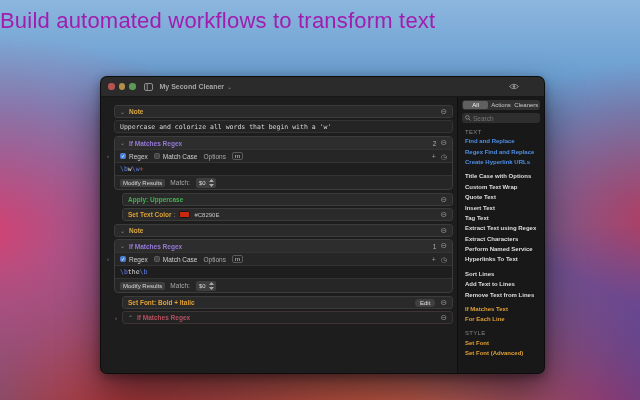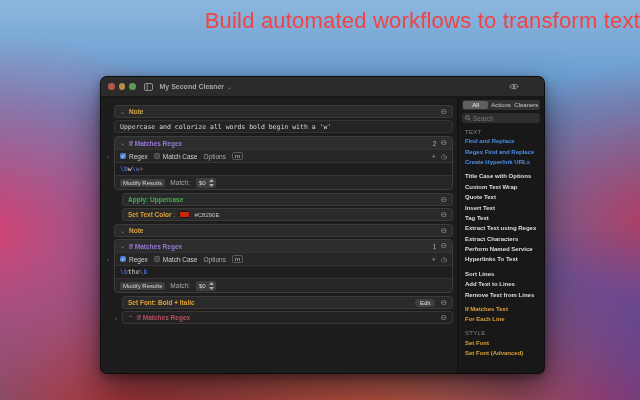--- a/index.html
+++ b/index.html
@@ -9,22 +9,22 @@
     position:relative;
     background:
       radial-gradient(520px 320px at -4% 58%, #d94070 0%, rgba(217,64,112,0) 62%),
       radial-gradient(500px 280px at 20% 104%, #a83232 0%, rgba(168,50,50,0) 62%),
       radial-gradient(600px 320px at 55% 110%, #e85c2c 0%, rgba(232,92,44,0) 63%),
       radial-gradient(430px 280px at 94% 102%, #5e2a8e 0%, rgba(94,42,142,0) 66%),
       radial-gradient(380px 240px at 104% 55%, #b63a5e 0%, rgba(182,58,94,0) 66%),
       linear-gradient(180deg, #8cb6de 0%, #5b93ca 28%, #417fbe 55%, #3a74b0 100%);
   }
   .hero {
-    position:absolute; top:8px; left:0; right:0; text-align:right;
-    font-size:22px; font-weight:400; color:#ef4444; letter-spacing:.2px;
+    position:absolute; top:8px; left:0; right:0; text-align:left;
+    font-size:22px; font-weight:400; color:#a21caf; letter-spacing:.2px;
   }
   
   .window {
     position:absolute; left:100px; top:76px; width:445px; height:298px;
     background:#1d1d1d; border-radius:7px; overflow:hidden;
     box-shadow:0 18px 38px rgba(0,0,0,.5), 0 3px 10px rgba(0,0,0,.35);
     border:1px solid rgba(0,0,0,.55);
   }
   .titlebar {
     height:20px; background:#2b2b2b; border-bottom:1px solid #171717;
@@ -165,21 +165,21 @@
 
     <div class="main">
 
       <div class="row">
         <span class="chev">⌄</span>
         <span class="lbl note">Note</span>
         <span class="spacer"></span>
         <span class="minus">⊖</span>
       </div>
       <div class="row textrow">
-        <span class="mono">Uppercase and colorize all words bold begin with a 'w'</span>
+        <span class="mono">Uppercase and colorize all words that begin with a 'w'</span>
       </div>
 
       <div class="group">
         <span class="sidemark">›</span>
         <div class="grow head">
           <span class="chev">⌄</span>
           <span class="lbl purple">If Matches Regex</span>
           <span class="spacer"></span>
           <span class="count">2</span>
           <span class="minus">⊖</span>

